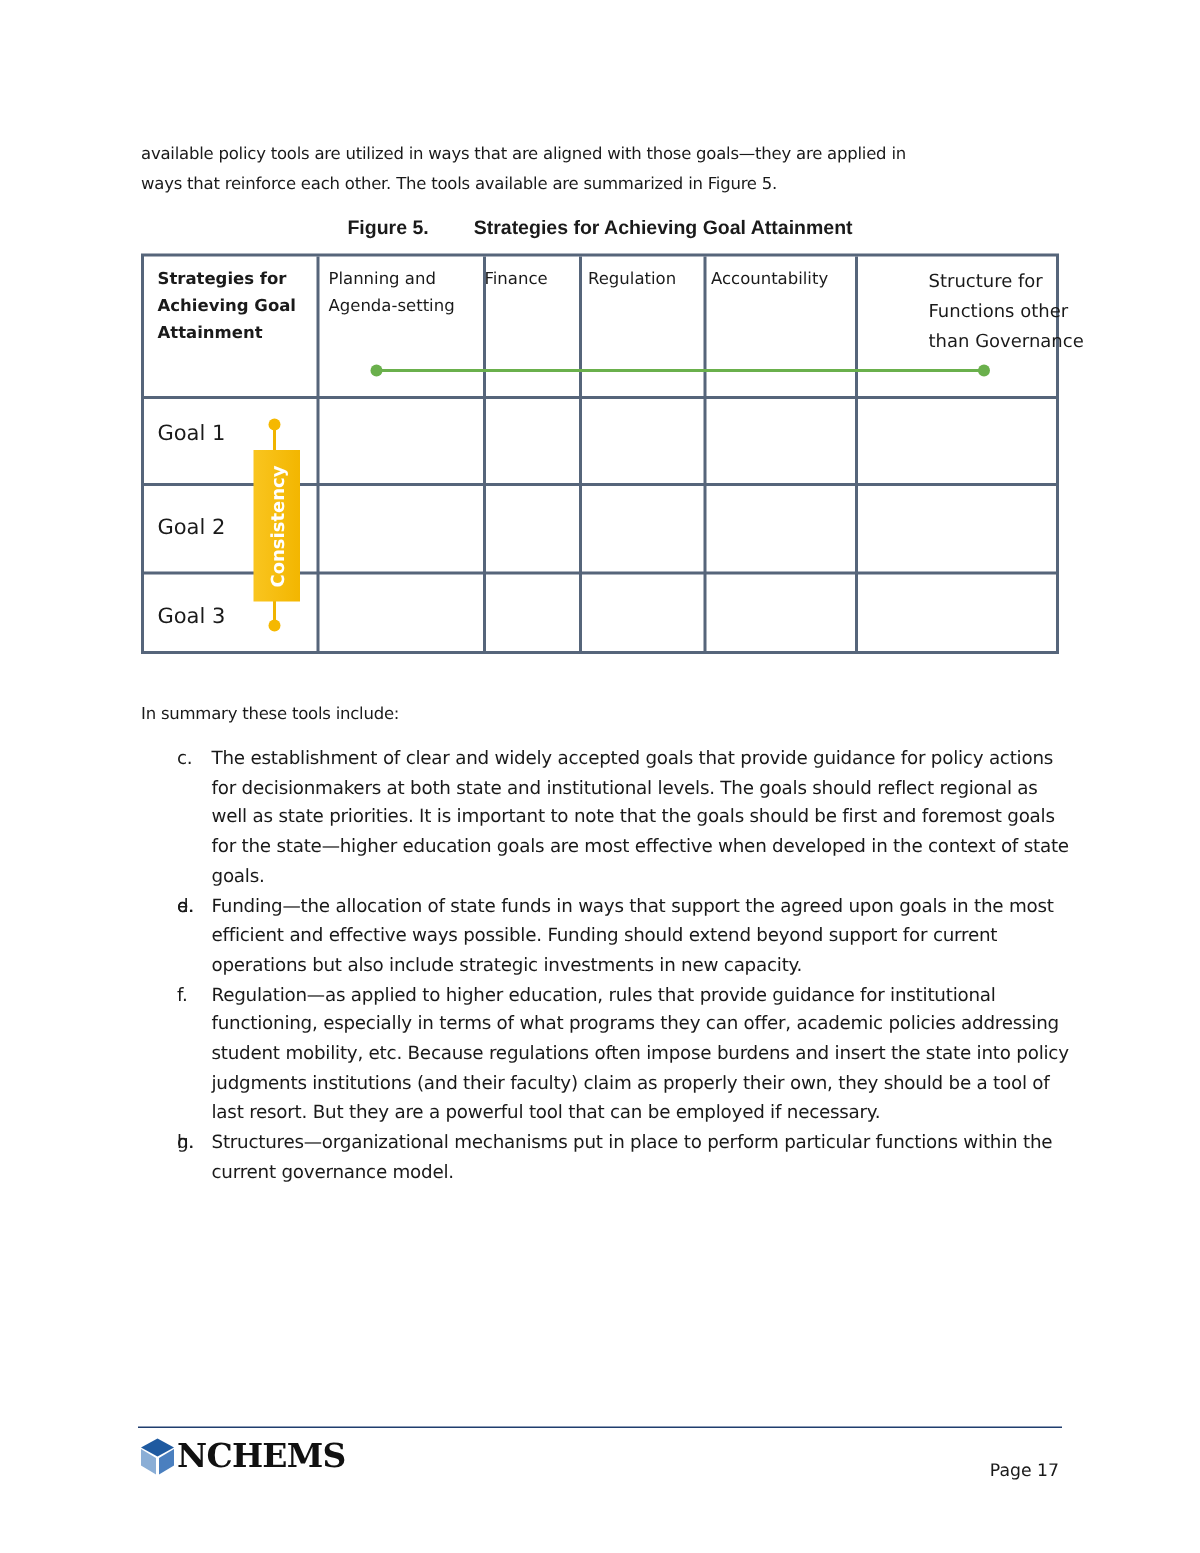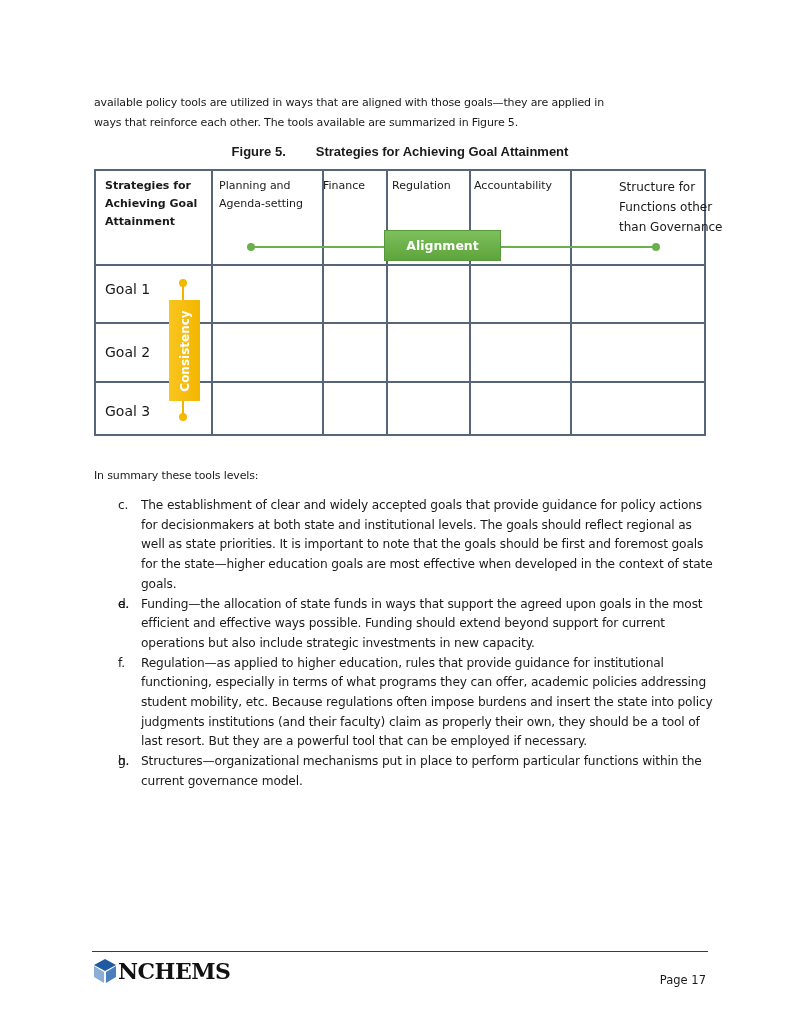--- a/index.html
+++ b/index.html
@@ -60,31 +60,30 @@
   <div class="hcell" style="left:378px; width:92px;">Accountability</div>
   <div class="hcell" style="left:507px; width:112px; font-size:12px; line-height:20px;margin-left:16px;">Structure for Functions other than Governance</div>
 
   <div class="goal" style="top:110px;">Goal 1</div>
   <div class="goal" style="top:173px;">Goal 2</div>
   <div class="goal" style="top:232px;">Goal 3</div>
 
   <div class="align-line" style="left:155px; width:405px; top:75px;"></div>
   <div class="dot-g" style="left:151px; top:72px;"></div>
   <div class="dot-g" style="left:556px; top:72px;"></div>
-  <div class="align-box">Alignment</div>
 
   <div class="cons-line" style="left:86px; top:112px; height:132px;"></div>
   <div class="dot-y" style="left:83px; top:108px;"></div>
   <div class="dot-y" style="left:83px; top:242px;"></div>
   <div class="cons-box">
     <div class="cons-text">Consistency</div>
   </div>
 </div>
 
-<div class="para" style="top:466px;">In summary these tools levels:</div>
+<div class="para" style="top:466px;">In summary these tools include:</div>
 
 <div class="list">
   <div class="li">
     <span class="mk">c.</span>
     <span>The establishment of clear and widely accepted goals that provide guidance for policy actions for decisionmakers at both state and institutional levels. The goals should reflect regional as well as state priorities. It is important to note that the goals should be first and foremost goals for the state—higher education goals are most effective when developed in the context of state goals.</span>
   </div>
   <div class="li">
     <span class="mk">d.</span>
   </div>
   <div class="li">

